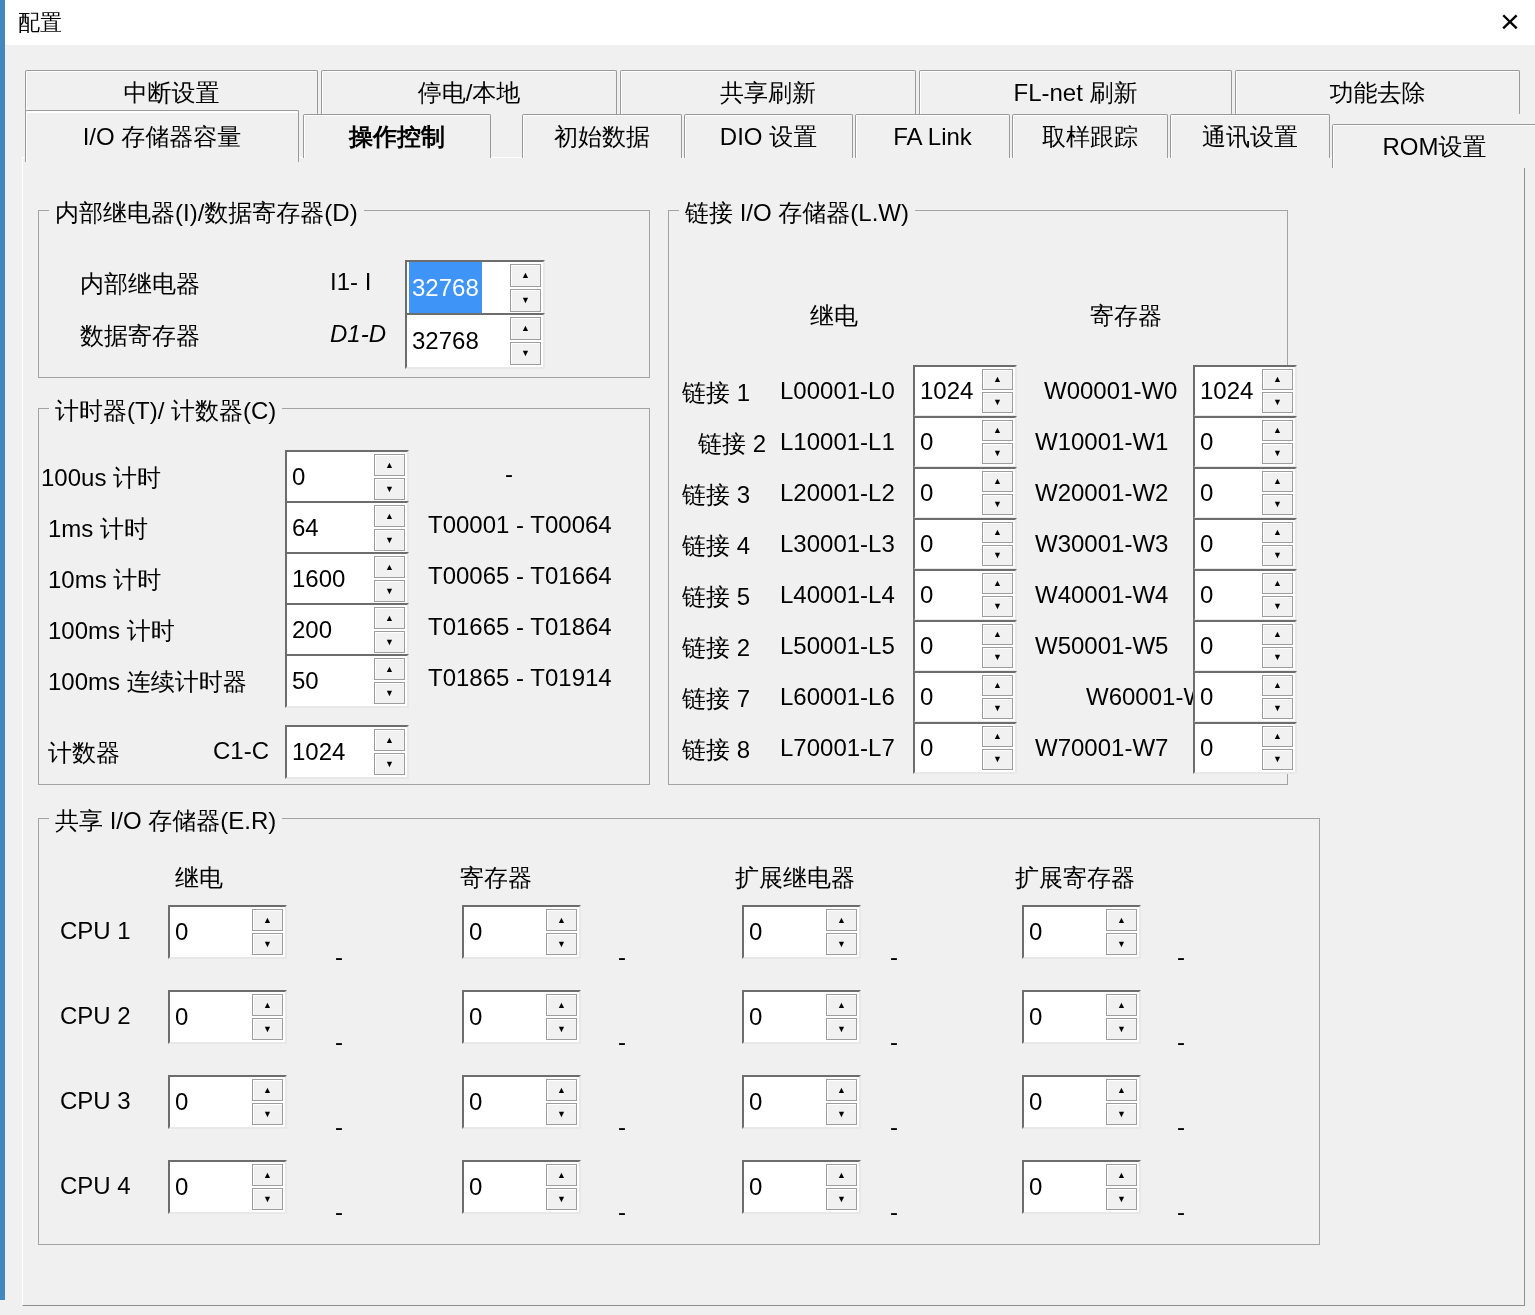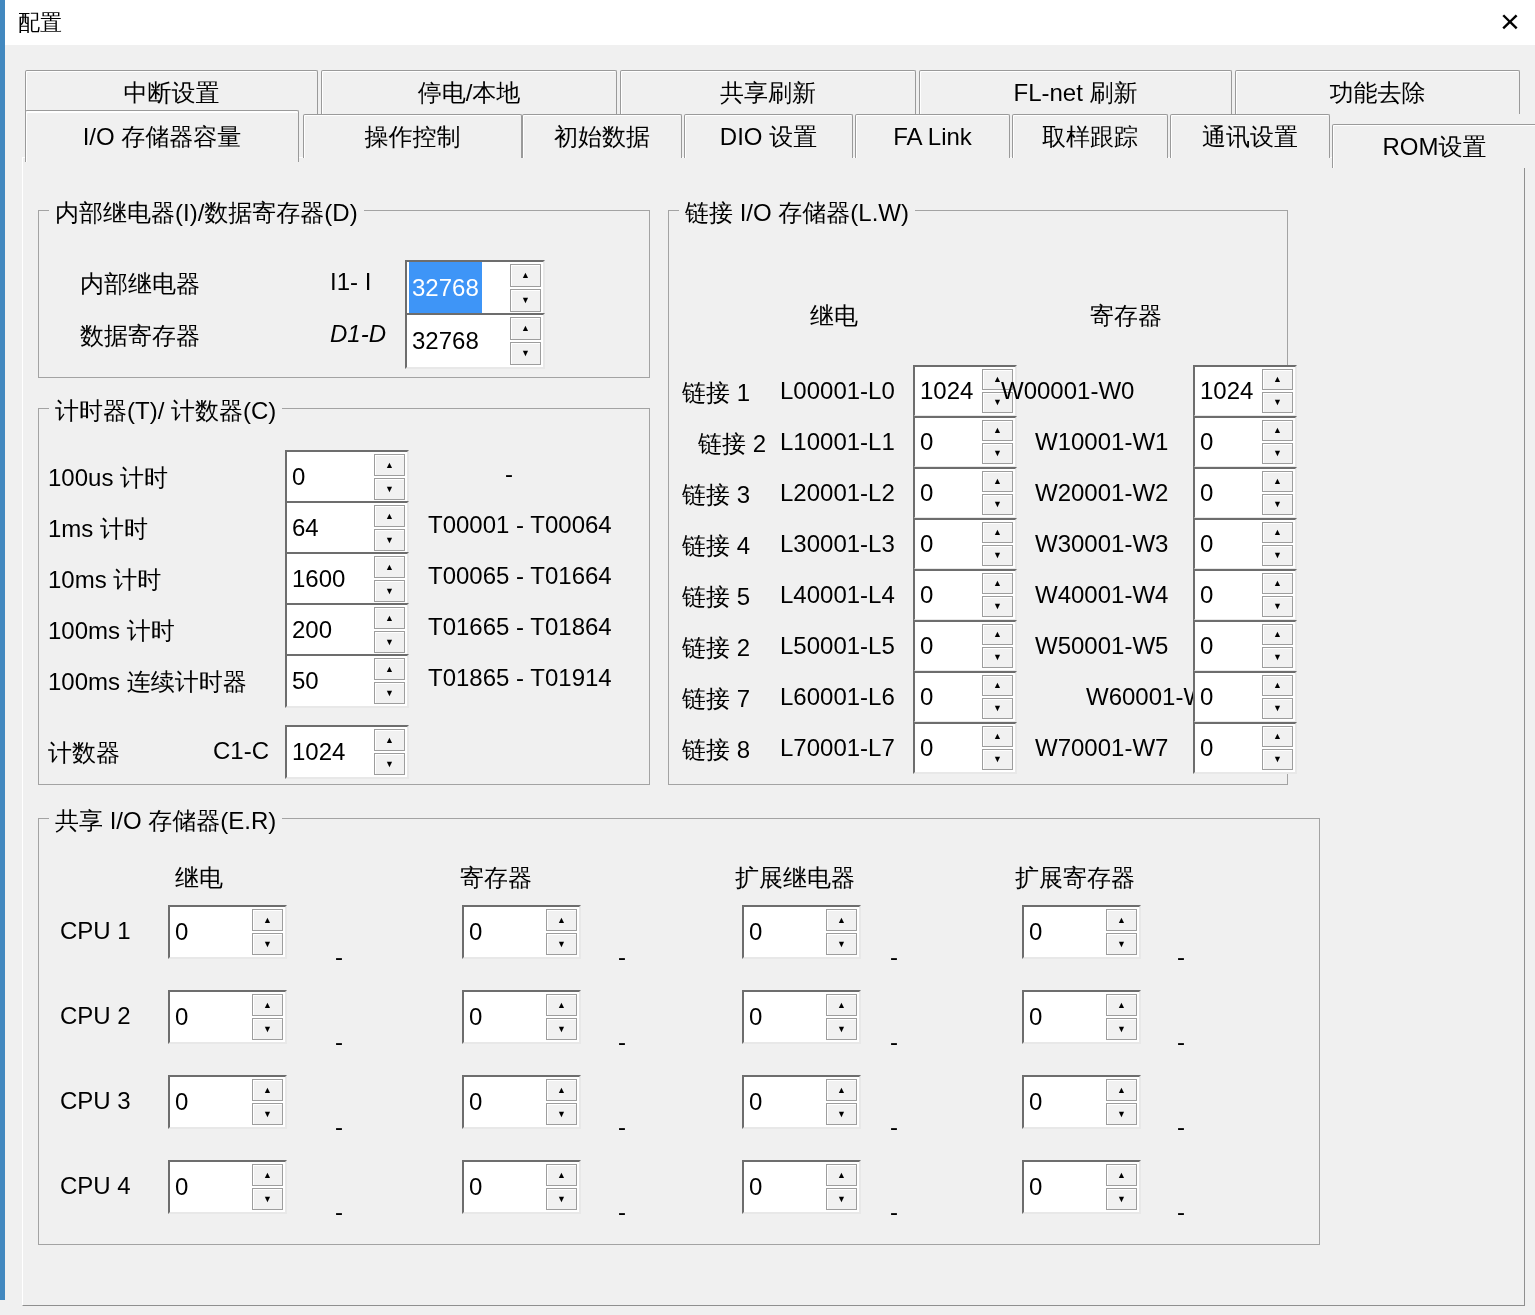--- a/index.html
+++ b/index.html
@@ -75,21 +75,21 @@
 <div class="abs tab" style="left:919px;top:70px;width:313px;">
     <span>FL-net 刷新</span>
   </div>
 <div class="abs tab" style="left:1235px;top:70px;width:285px;">
     <span>功能去除</span>
   </div>
 
 <div class="abs tab active" style="left:25px;top:110px;width:274px;">
     <span>I/O 存储器容量</span>
   </div>
-<div class="abs tab" style="left:303px;top:114px;width:219px;">
+<div class="abs tab" style="left:303px;top:114px;width:188px;font-weight:bold;">
     <span>操作控制</span>
   </div>
 <div class="abs tab" style="left:522px;top:114px;width:160px;">
     <span>初始数据</span>
   </div>
 <div class="abs tab" style="left:684px;top:114px;width:169px;">
     <span>DIO 设置</span>
   </div>
 <div class="abs tab" style="left:855px;top:114px;width:155px;">
     <span>FA Link</span>
@@ -126,21 +126,21 @@
       <span class="tri">▲</span>
     </span>
   <span class="sbtn dn">
       <span class="tri">▼</span>
     </span>
 </div>
 
 <div class="abs grp" style="left:38px;top:408px;width:612px;height:377px;">
   <span class="gt">计时器(T)/ 计数器(C)</span>
 </div>
-<span class="lbl" style="left:48px;top:462px;text-align:center;">100us 计时</span>
+<span class="lbl" style="left:41px;top:462px;text-align:center;">100us 计时</span>
 <div class="spin" style="left:285px;top:450px;width:120px;height:50px;">
   <span class="val">0</span>
   <span class="sbtn up">
       <span class="tri">▲</span>
     </span>
   <span class="sbtn dn">
       <span class="tri">▼</span>
     </span>
 </div>
 <span class="lbl" style="left:505px;top:460px;">-</span>
@@ -215,21 +215,21 @@
 <span class="lbl" style="left:780px;top:377px;">L00001-L0</span>
 <div class="spin" style="left:913px;top:365px;width:100px;height:48px;">
   <span class="val">1024</span>
   <span class="sbtn up">
       <span class="tri">▲</span>
     </span>
   <span class="sbtn dn">
       <span class="tri">▼</span>
     </span>
 </div>
-<span class="lbl" style="left:1001px;top:377px;text-align:right;">W00001-W0</span>
+<span class="lbl" style="left:1044px;top:377px;text-align:right;">W00001-W0</span>
 <div class="spin" style="left:1193px;top:365px;width:100px;height:48px;">
   <span class="val">1024</span>
   <span class="sbtn up">
       <span class="tri">▲</span>
     </span>
   <span class="sbtn dn">
       <span class="tri">▼</span>
     </span>
 </div>
 

